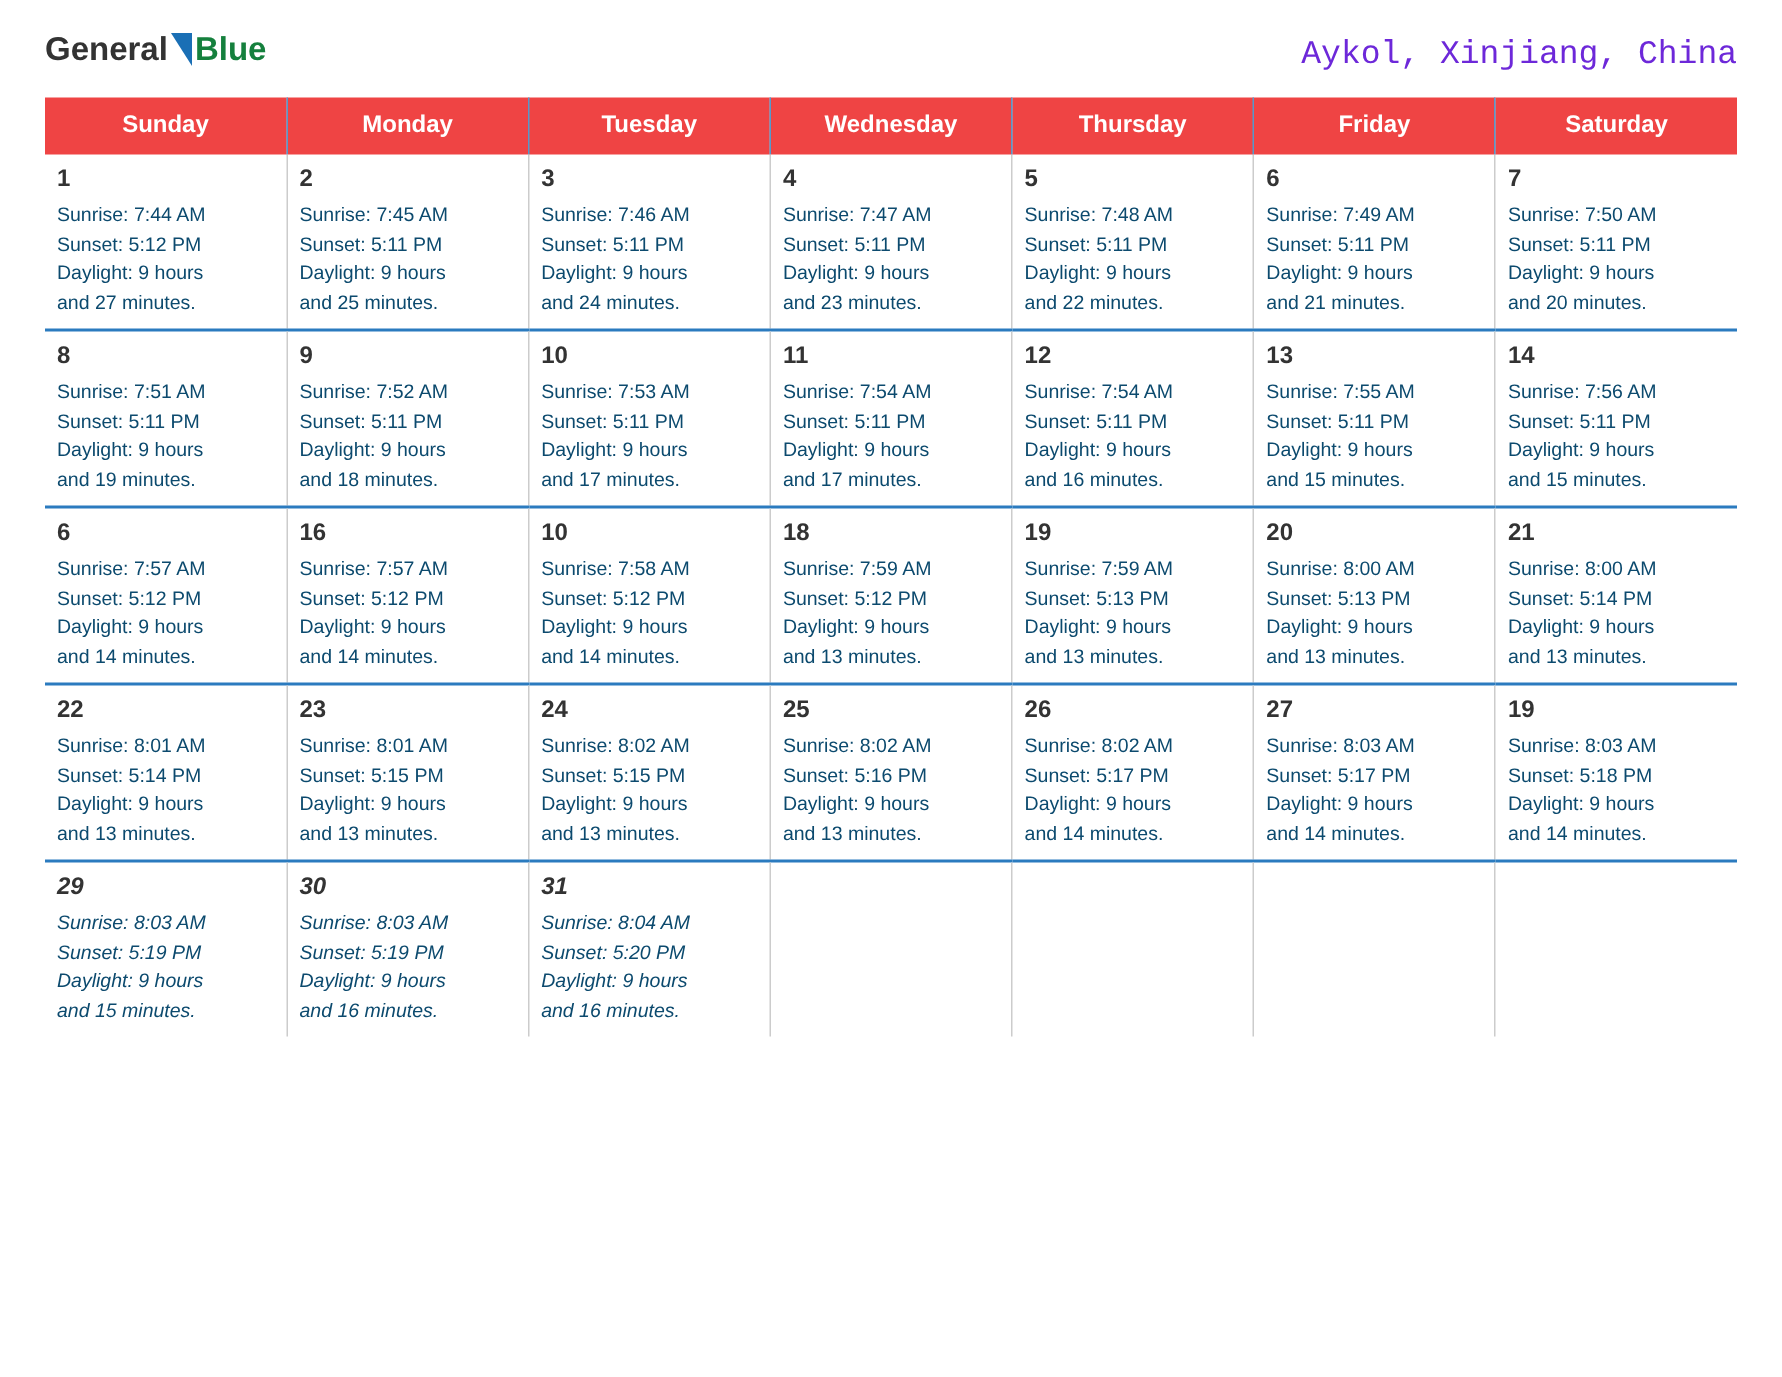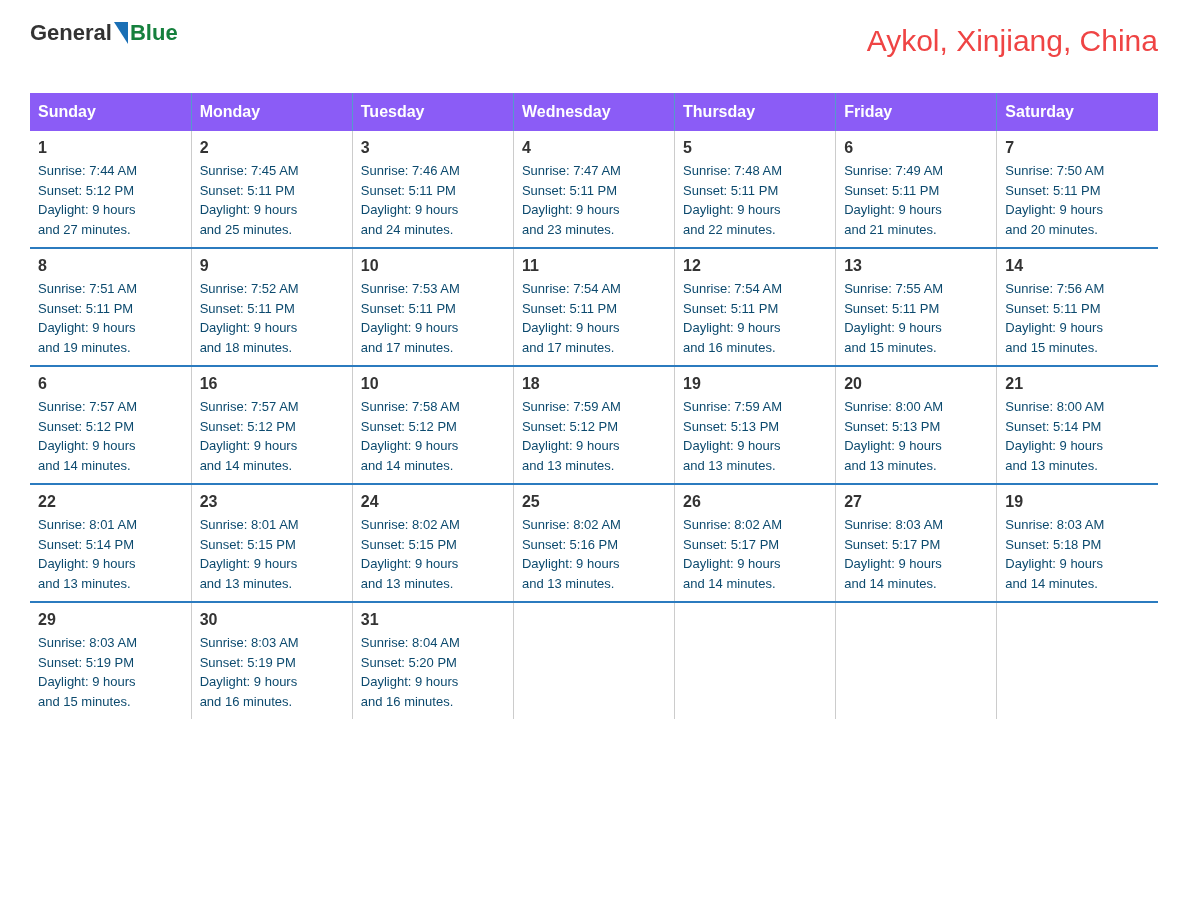--- a/index.html
+++ b/index.html
@@ -7,21 +7,21 @@
       font-family: Arial, sans-serif;
       background: #fff;
       width: 1188px;
       min-height: 918px;
       padding: 20px 30px;
     }
     .header {
       display: flex;
       justify-content: space-between;
       align-items: flex-start;
-      margin-bottom: 35px;
+      margin-bottom: 16px;
     }
     .logo {
       display: flex;
       flex-direction: column;
       align-items: flex-start;
     }
     .logo-text {
       display: flex;
       align-items: center;
       font-size: 22px;
@@ -46,35 +46,36 @@
     .title-block {
       text-align: right;
     }
     .month-title {
       font-size: 52px;
       font-weight: bold;
       color: #222;
       line-height: 1.1;
     }
     .location {
-      font-size: 30px;
-      color: #ef4444;
+      font-size: 22px;
+      color: #6d28d9;
       margin-top: 4px;
+      font-family: Liberation Mono, monospace;
     }
     table {
       width: 100%;
       border-collapse: collapse;
     }
     thead tr th {
-      background: #8b5cf6;
+      background: #ef4444;
       color: #fff;
       font-size: 16px;
       font-weight: bold;
       padding: 10px 8px;
-      text-align: left;
+      text-align: center;
       border-right: 1px solid #5599cc;
     }
     thead tr th:last-child { border-right: none; }
     tbody tr td {
       vertical-align: top;
       padding: 8px;
       border-right: 1px solid #ccc;
       border-bottom: 2px solid #2b7bbf;
       font-size: 13px;
       color: #333;
@@ -88,20 +89,21 @@
       margin-bottom: 4px;
       display: block;
     }
     .day-info {
       font-size: 13px;
       line-height: 1.5;
       color: #0c4a6e;
     }
     tbody tr:last-child td {
       border-bottom: none;
+      font-style: italic;
     }
   </style>
 </head>
 <body>
 
 <div class="header">
   <div class="logo">
     <div class="logo-text">
       <span class="logo-general">General</span>
       <span class="logo-arrow"></span>

